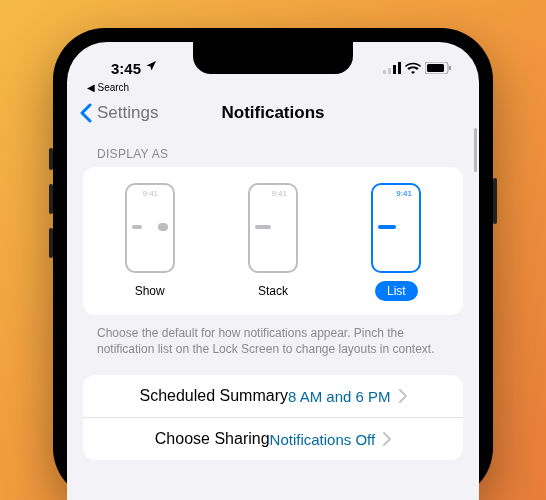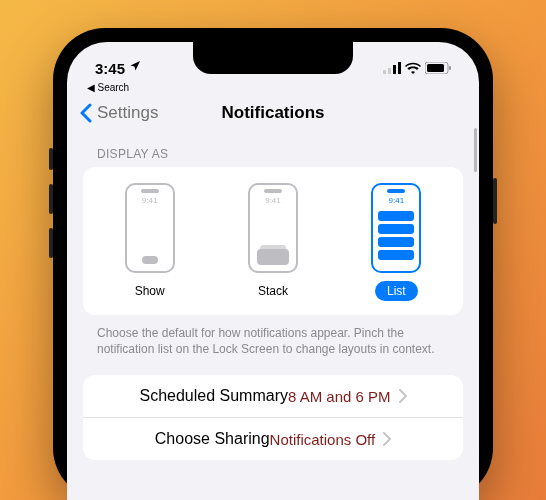--- a/index.html
+++ b/index.html
@@ -46,21 +46,21 @@
     background: #000;
     border-radius: 0 0 18px 18px;
     z-index: 5;
   }
   .status-bar {
     display: flex; justify-content: space-between; align-items: center;
     padding: 12px 28px 0 28px;
     height: 40px;
     font-weight: 600; font-size: 15px;
   }
-  .status-left { display: flex; align-items: flex-start; gap: 4px; }
+  .status-left { display: flex; align-items: flex-start; gap: 4px; margin-left: 16px; }
   .status-right { display: flex; align-items: center; gap: 4px; }
   .back-to {
     padding: 0 20px 2px 20px;
     font-size: 10px; color: #000;
   }
   .nav-bar {
     display: flex; align-items: center;
     padding: 8px 12px 10px 12px;
     position: relative;
   }
@@ -89,21 +89,21 @@
   }
   .opt {
     display: flex; flex-direction: column; align-items: center;
     gap: 8px; flex: 1;
   }
   .phone-icon {
     width: 50px; height: 90px;
     border: 2px solid #bdbdc2;
     border-radius: 10px;
     position: relative;
-    display: flex; flex-direction: column;
+    display: flex; flex-direction: row;
     padding: 4px 5px;
   }
   .phone-icon.selected { border-color: #007aff; }
   .pi-notch {
     width: 18px; height: 4px; background: #bdbdc2;
     border-radius: 2px;
     align-self: center;
     margin-bottom: 3px;
   }
   .phone-icon.selected .pi-notch { background: #007aff; }
@@ -143,21 +143,21 @@
     overflow: hidden;
   }
   .row {
     display: flex; align-items: center; justify-content: center;
     padding: 12px 14px;
     border-bottom: 0.5px solid #e2e2e6;
     font-size: 16px;
   }
   .row:last-child { border-bottom:none; }
   .row-label { color: #000; }
-  .row-right { display:flex; align-items:center; gap:8px; color:#7f1d1d; font-size:15px; }
+  .row-right { display:flex; align-items:center; gap:8px; color:#0369a1; font-size:15px; }
   .chev { color:#c5c5c9; }
   .scrollbar-indicator {
     position:absolute; right:2px; top:86px; width:3px; height:44px;
     background:#b8b8bd; border-radius:2px;
   }
 </style>
 </head>
 <body>
 
 <div class="phone">

